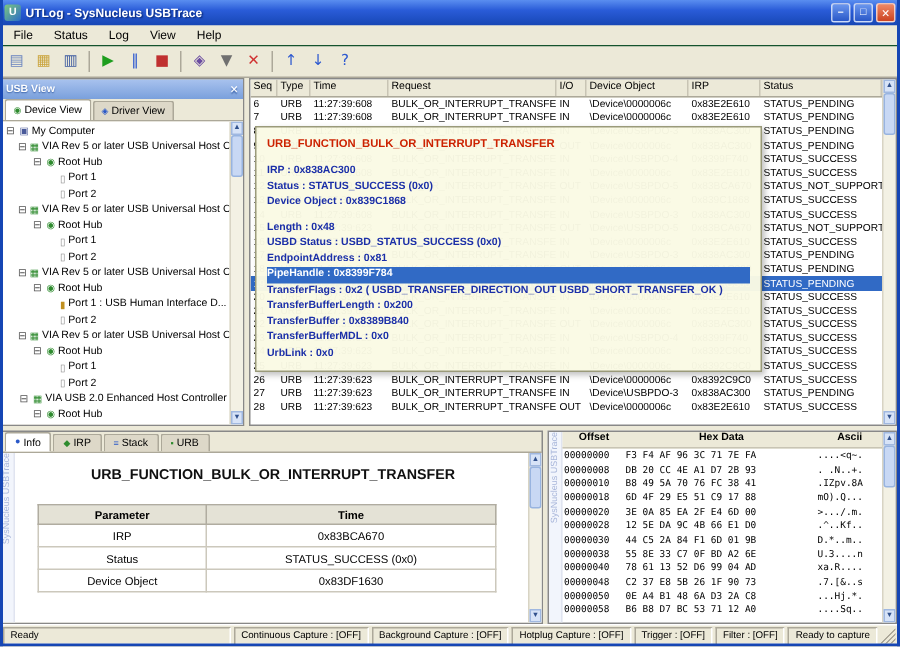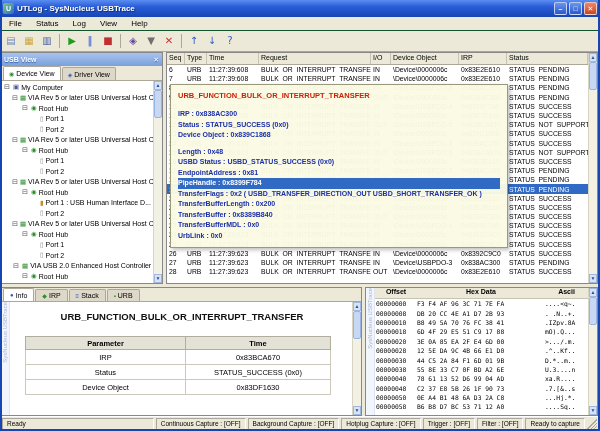--- a/index.html
+++ b/index.html
@@ -76,21 +76,21 @@
   .dtab{display:flex;align-items:center;gap:2px;font-size:7px;padding:1px 6px;border:1px solid #aca899;border-bottom:none;background:#ddd8c8;height:12px;border-radius:2px 2px 0 0;}
   .dtab.sel{background:#fff;height:13px;}
   .dtab-ico{font-size:6px;}
   .dcontent{flex:1;position:relative;background:#fff;overflow:hidden;}
   .wstrip{position:absolute;left:0;top:0;bottom:0;width:9px;background:#f2f5fc;border-right:1px solid #e0e4f0;overflow:hidden;}
   .wstrip span{display:block;writing-mode:vertical-rl;transform:rotate(180deg);font-size:6px;color:#a8b6da;white-space:nowrap;padding-top:2px;margin-left:1px;}
   .dtitle{position:absolute;left:14px;right:12px;top:9px;text-align:center;font-size:9.5px;font-weight:bold;color:#101010;white-space:nowrap;overflow:hidden;}
   .ptable{position:absolute;left:24px;top:34px;width:306px;border-collapse:collapse;font-size:7.5px;}
   .ptable th{background:#e4e2d6;border:1px solid #b0aca0;height:13px;font-weight:bold;text-align:center;}
   .ptable td{background:#fff;border:1px solid #ccc8bc;height:15px;text-align:center;}
-  .ptable th:first-child,.ptable td:first-child{width:160px;}
+  .ptable th:first-child,.ptable td:first-child{width:112px;}
 
   
   .hex-panel{position:absolute;left:365px;top:287px;right:2px;height:129px;border:1px solid #888;background:#fff;overflow:hidden;}
   .hex-head{position:absolute;left:9px;top:0;right:9px;height:11px;display:flex;background:#ece9d8;border-bottom:1px solid #c8c4b4;font-weight:bold;font-size:7px;}
   .hex-head span{text-align:center;}
   .hh0{width:42px;} .hh1{width:128px;} .hh2{flex:1;}
   .hex-body{position:absolute;left:9px;top:11px;right:9px;bottom:0;overflow:hidden;font-family:"DejaVu Sans Mono",monospace;}
   .hexrow{display:flex;height:9.4px;align-items:center;white-space:nowrap;}
   .hx0{width:42px;font-size:6.3px;padding-left:1px;flex:none;}
   .hx1{width:128px;font-size:6.3px;flex:none;}

